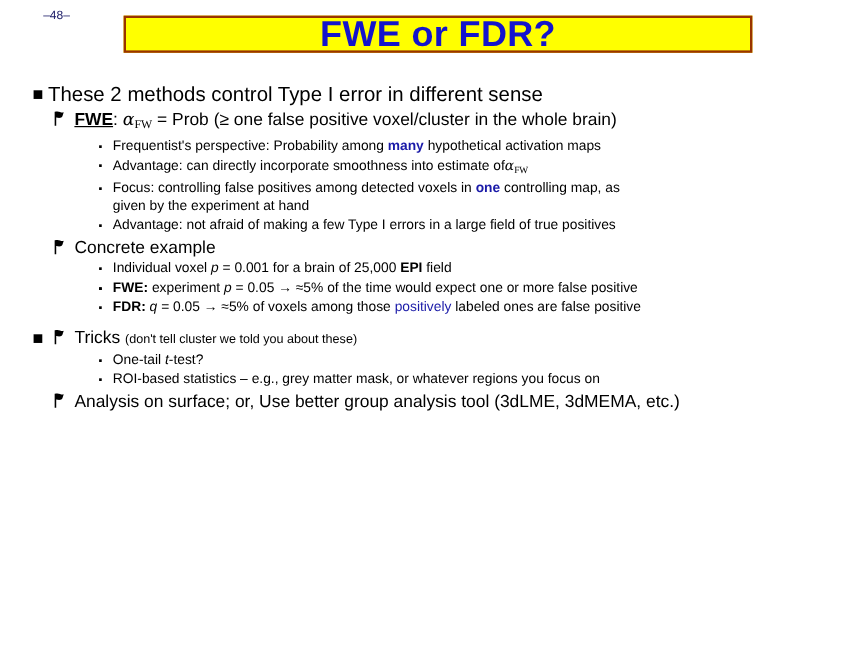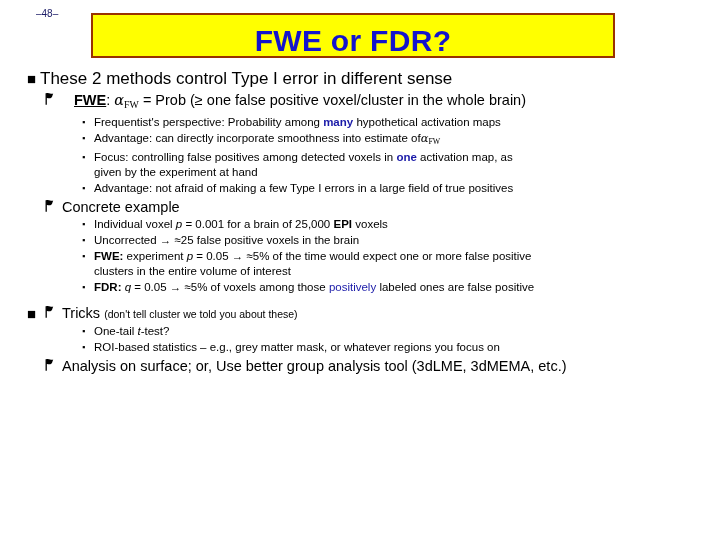--- a/index.html
+++ b/index.html
@@ -25,29 +25,29 @@
     font-size: 10px;
     color: #1a1a66;
     letter-spacing: 0px;
     white-space: nowrap;
     margin-left: 28px;
   }
 
   
   .title-box {
     position: absolute;
-    left: 91px;
+    left: 103px;
     top: 13px;
     width: 524px;
-    height: 45px;
+    height: 31px;
     background: #ffff00;
     border: 2px solid #993300;
     box-sizing: border-box;
     display: flex;
-    align-items: flex-end;
+    align-items: center;
     justify-content: center;
   }
   .title-text {
     font-size: 30px;
     font-weight: bold;
     color: #1414cc;
     letter-spacing: 0.3px;
     line-height: 1;
     white-space: nowrap;
   }
@@ -111,21 +111,21 @@
   .lvl3 .bullet3 {
     position: absolute;
     left: 82px;
     top: 0px;
     font-size: 9px;
     line-height: 15px;
     color: #000000;
   }
 
   
-  .u  { text-decoration: underline; margin-left: 12px; }
+  .u  { text-decoration: underline; }
   .b  { font-weight: bold; }
   .i  { font-style: italic; }
   .blue { color: #1a1aa8; }
   .blue-b { color: #1a1aa8; font-weight: bold; }
   .small { font-size: 10.5px; }
   .sub {
     font-size: 0.68em;
     vertical-align: -0.28em;
     letter-spacing: 0;
     font-family: Liberation Serif, serif;
@@ -171,21 +171,21 @@
   <div class="lvl3">
     <span class="bullet3">▪</span>
     <span>Advantage: can directly incorporate smoothness into estimate of</span><span class="alpha">α</span><span class="sub">FW</span>
   </div>
 
 
   <div class="lvl3">
     <span class="bullet3">▪</span>
     <span>Focus: controlling false positives among detected voxels in</span>
     <span class="blue-b">one</span>
-    <span>activation map, as</span><br>
+    <span>controlling map, as</span><br>
     <span>given by the experiment at hand</span>
   </div>
 
   <div class="lvl3">
     <span class="bullet3">▪</span>
     <span>Advantage: not afraid of making a few Type I errors in a large field of true positives</span>
   </div>
 
   <div class="lvl2">
     <span class="bullet2">
@@ -196,35 +196,33 @@
     </span>
     <span>Concrete example</span>
   </div>
 
   <div class="lvl3">
     <span class="bullet3">▪</span>
     <span>Individual voxel</span>
     <span class="i">p</span>
     <span>= 0.001 for a brain of 25,000</span>
     <span class="b">EPI</span>
-    <span>voxels</span>
-  </div>
-
-  <div class="lvl3">
-    <span class="bullet3">▪</span>
-    <span>Uncorrected → ≈25 false positive voxels in the brain</span>
+    <span>field</span>
+  </div>
+
+  <div class="lvl3">
+    <span class="bullet3">▪</span>
   </div>
 
   <div class="lvl3">
     <span class="bullet3">▪</span>
     <span class="b">FWE:</span>
     <span>experiment</span>
     <span class="i">p</span>
     <span>= 0.05 → ≈5% of the time would expect one or more false positive</span><br>
-    <span>clusters in the entire volume of interest</span>
   </div>
 
   <div class="lvl3">
     <span class="bullet3">▪</span>
     <span class="b">FDR:</span>
     <span class="i">q</span>
     <span>= 0.05 → ≈5% of voxels among those</span>
     <span class="blue">positively</span>
     <span>labeled ones are false positive</span>
   </div>

